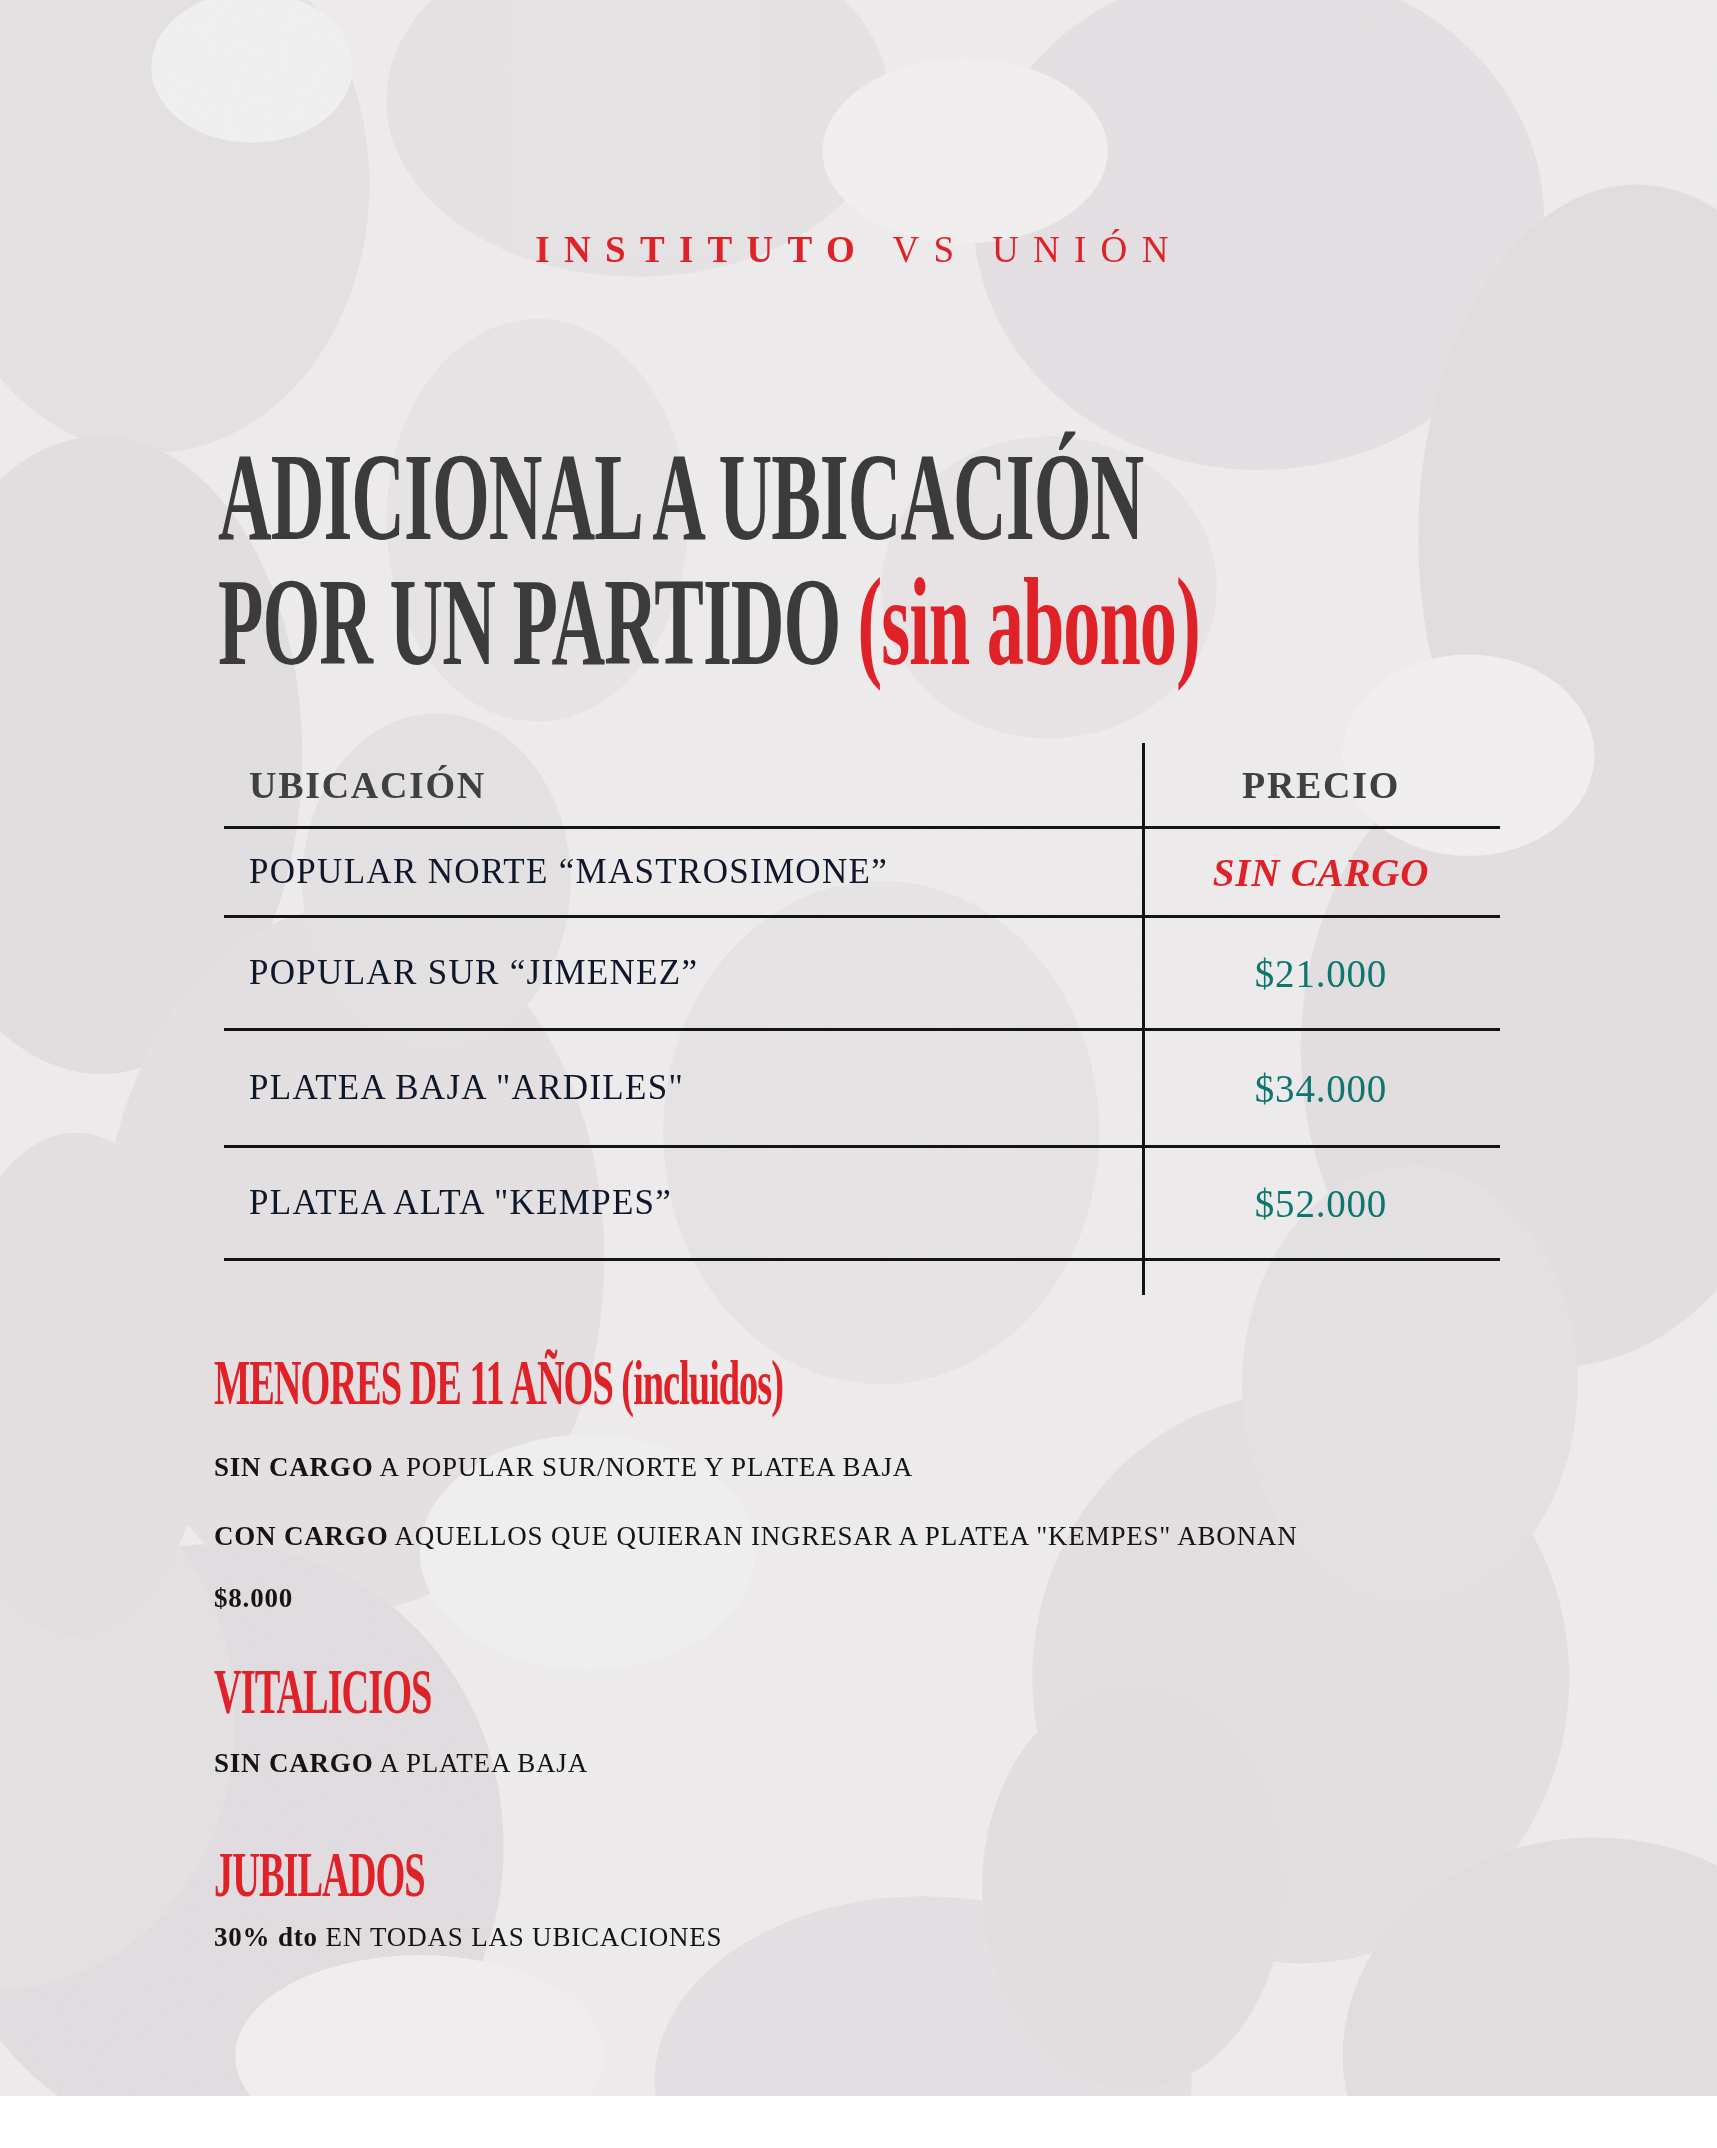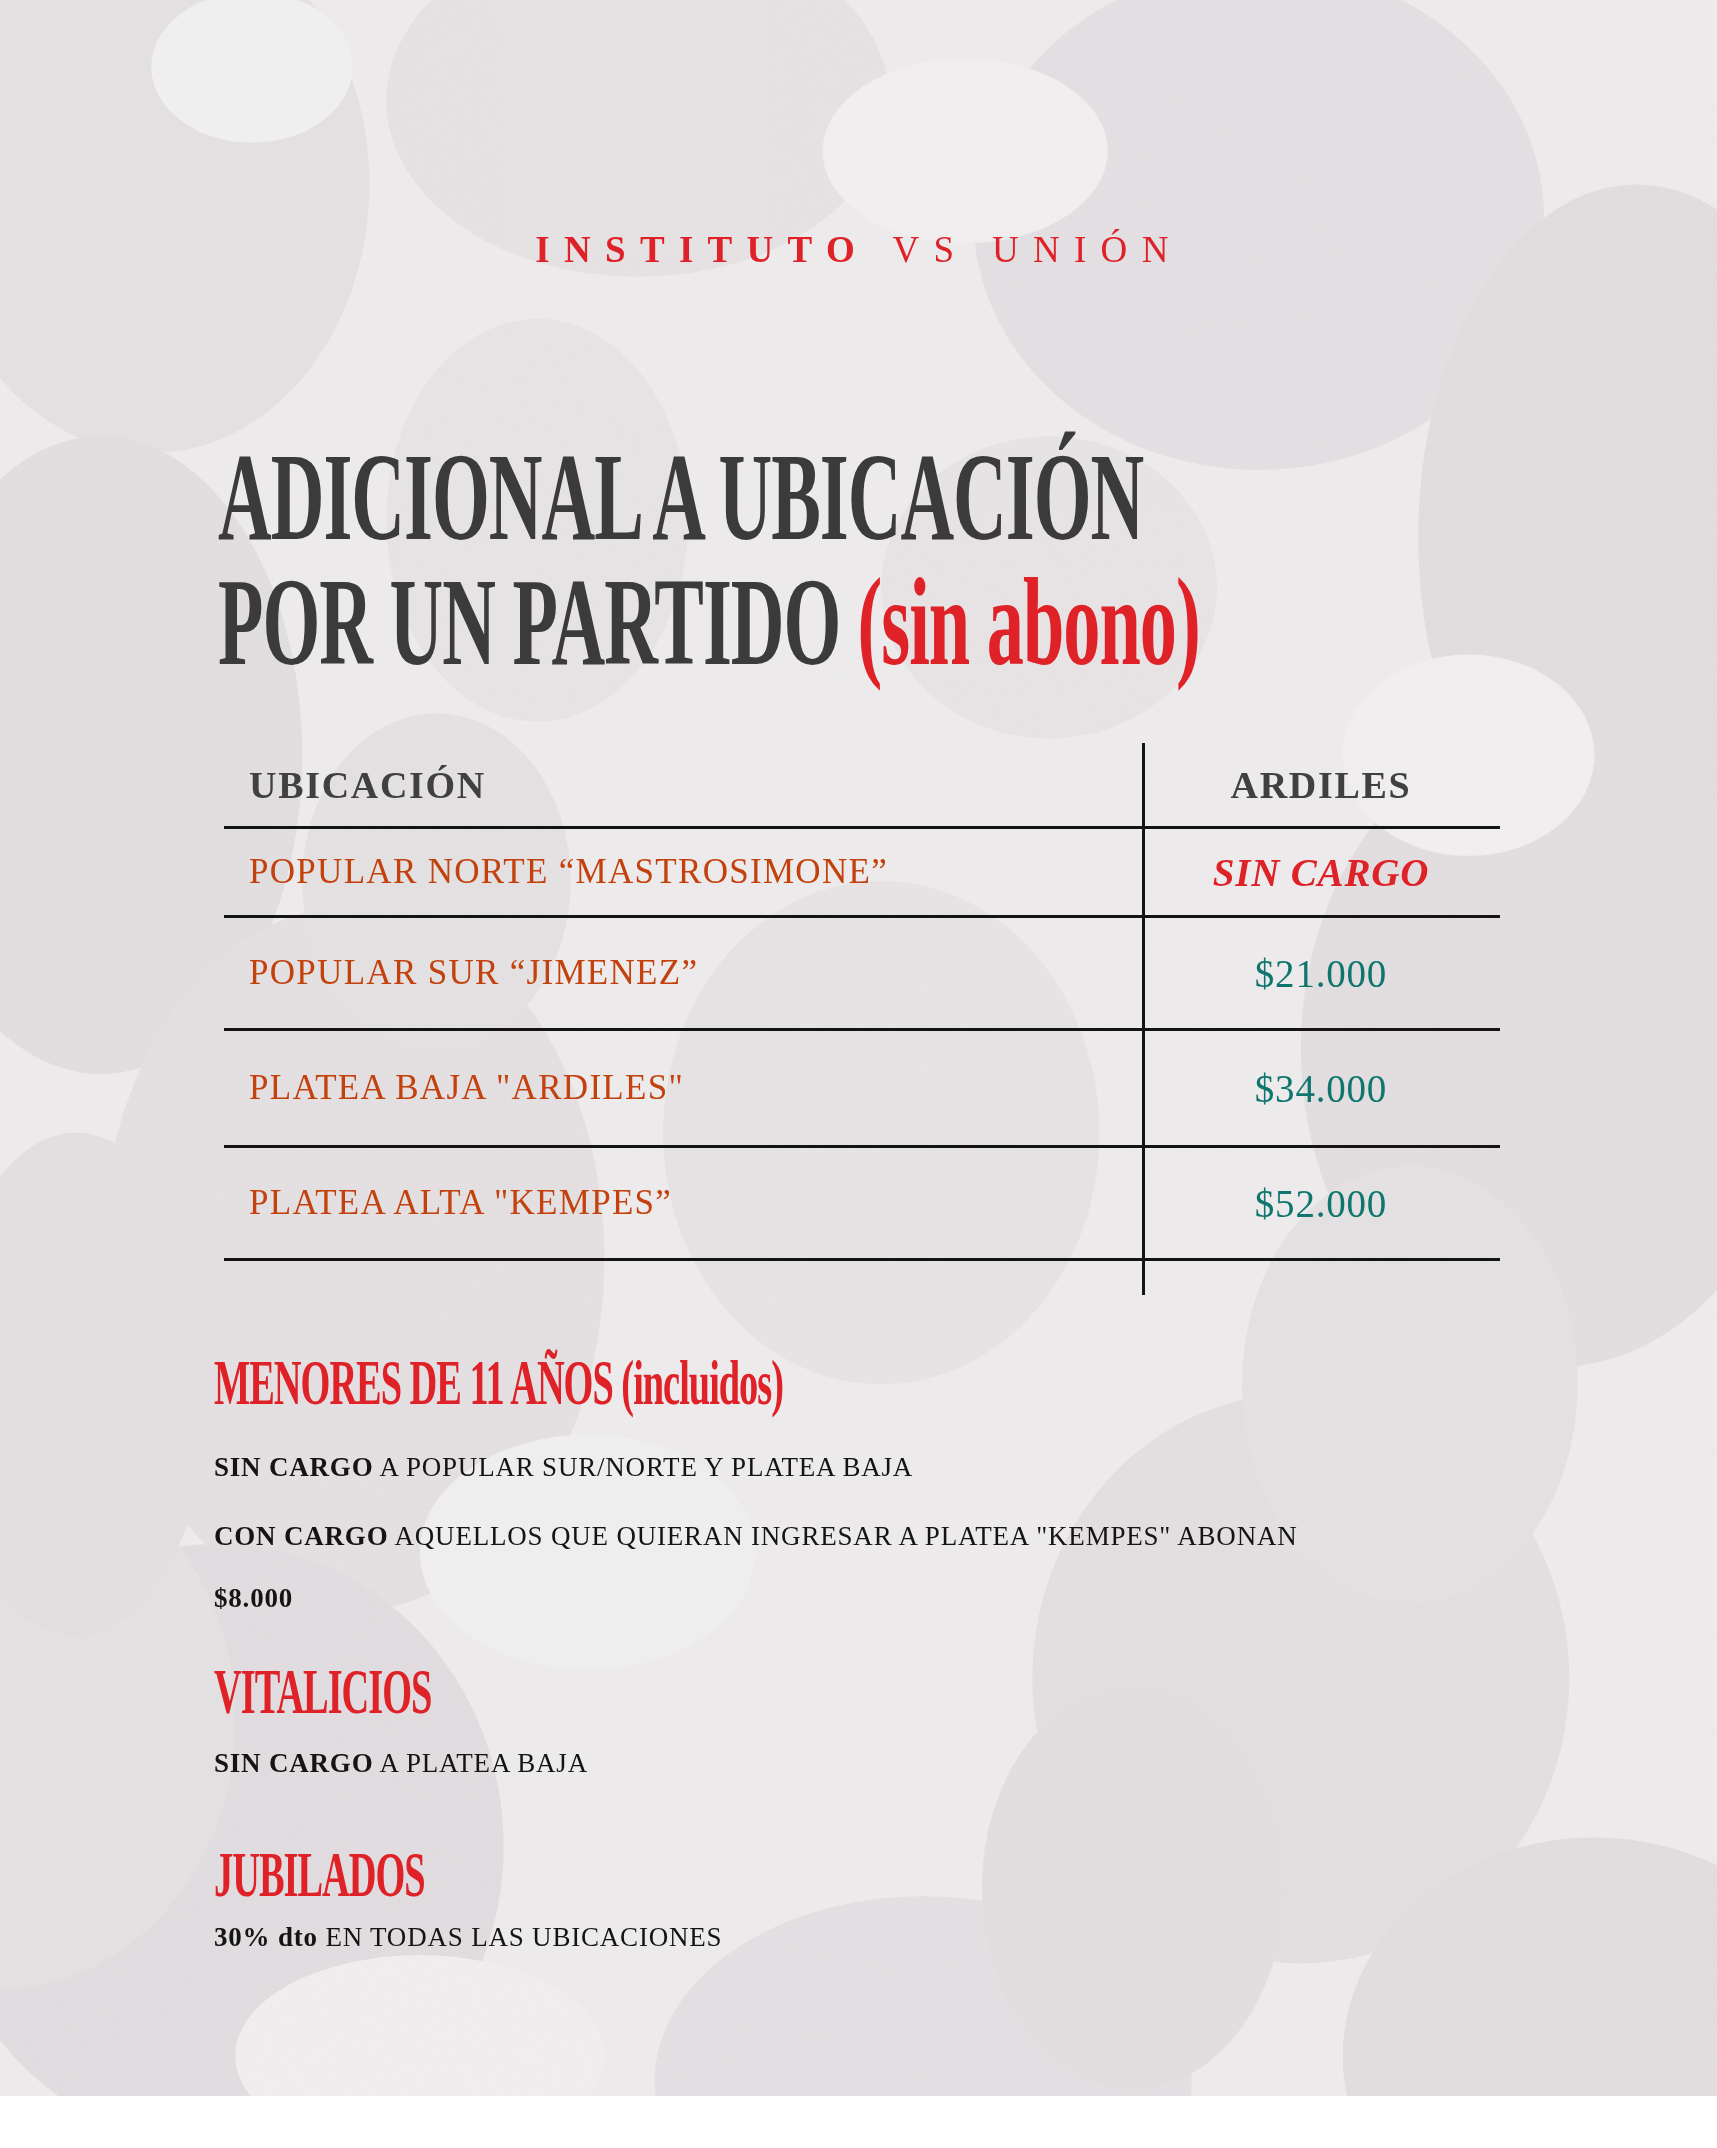--- a/index.html
+++ b/index.html
@@ -26,21 +26,21 @@
   .vline{position:absolute;left:918px;top:0;width:3.4px;height:552px;background:#141414;}
   .row{display:flex;box-sizing:border-box;border-bottom:3.4px solid #141414;align-items:center;}
   .row.thead{height:86px;}
   .row.r1{height:89px;}
   .row.r2{height:113px;}
   .row.r3{height:117px;}
   .row.r4{height:113px;border-bottom:3.4px solid #141414;}
   .cell-l{flex:0 0 918px;box-sizing:border-box;padding-left:25px;}
   .cell-r{flex:1;text-align:center;}
   .th{font-weight:700;color:#404040;font-size:38px;letter-spacing:1.7px;}
-  .loc{font-size:35px;color:#c2410c;letter-spacing:1.3px;font-weight:400;}
+  .loc{font-size:35px;color:#0f172a;letter-spacing:1.3px;font-weight:400;}
   .price{font-size:39px;color:#0f766e;letter-spacing:0.8px;font-weight:400;}
   .price.free{color:#de2228;font-weight:700;font-style:italic;}
 
   
   .sec-heading{position:absolute;left:214px;color:#de2228;font-size:64px;line-height:67px;}
   .body-line{position:absolute;left:214px;font-size:27px;color:#141414;letter-spacing:0.8px;white-space:nowrap;}
   .body-line .lead{font-weight:700;}
   #h-menores{top:1349px;}
   #l-menores-1{top:1452px;}
   #l-menores-2{top:1521px;}
@@ -98,21 +98,21 @@
 
   <div class="main-title">
     <div class="tline condensed">ADICIONAL A UBICACIÓN</div>
     <div class="tline condensed"><span>POR UN PARTIDO</span><span class="red">(sin abono)</span></div>
   </div>
 
   <div class="price-table">
     <div class="vline"></div>
     <div class="row thead">
       <div class="cell-l th">UBICACIÓN</div>
-      <div class="cell-r th">ARDILES</div>
+      <div class="cell-r th">PRECIO</div>
     </div>
     <div class="row r1">
       <div class="cell-l loc">POPULAR NORTE “MASTROSIMONE”</div>
       <div class="cell-r price free">SIN CARGO</div>
     </div>
     <div class="row r2">
       <div class="cell-l loc">POPULAR SUR “JIMENEZ”</div>
       <div class="cell-r price">$21.000</div>
     </div>
     <div class="row r3">

